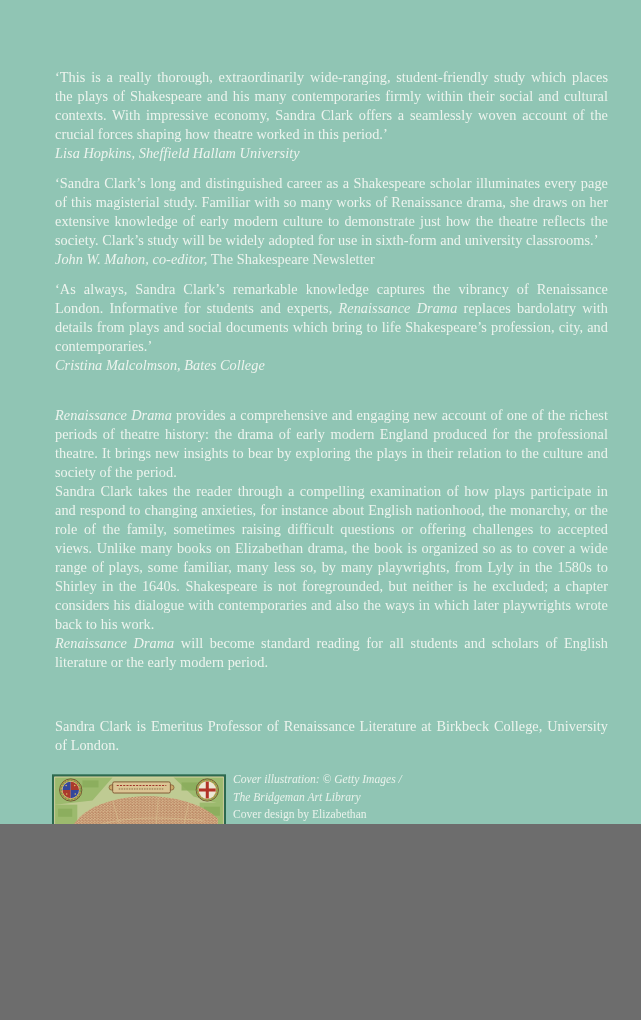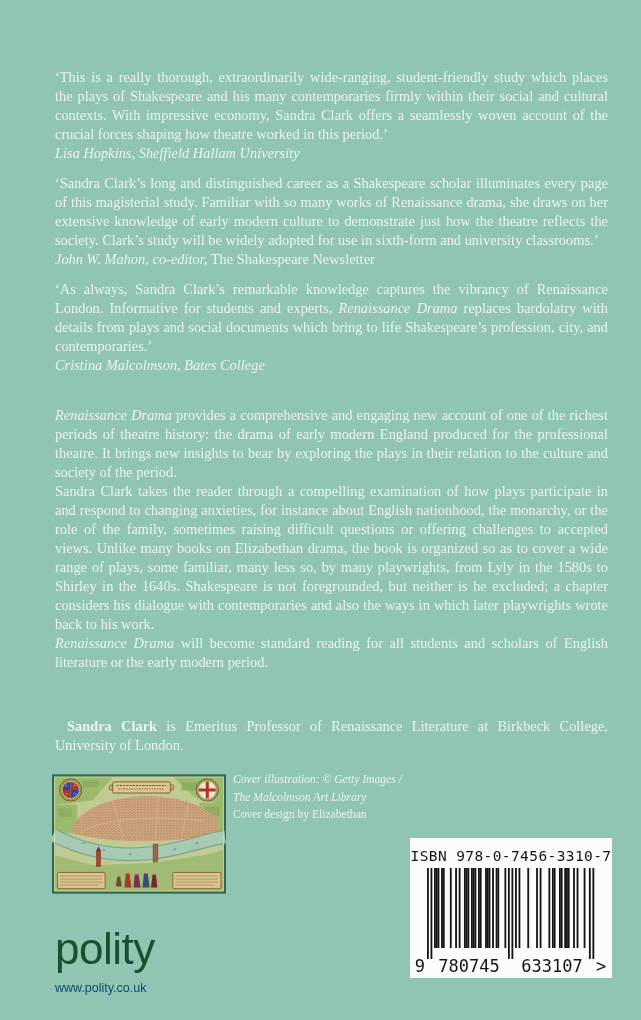--- a/index.html
+++ b/index.html
@@ -1,31 +1,31 @@
 <!DOCTYPE html>
 <html><head>
 <meta charset="utf-8">
 <style>
   html,body{margin:0;padding:0;background:#6d6d6d;}
   .cover{
-    position:relative;width:641px;height:1020px;overflow:hidden;
+    position:relative;width:641px;height:824px;overflow:hidden;
     background:#90c5b4;
     font-family:"Liberation Serif",serif;
     color:#edf4ee;
   }
   .content{position:absolute;left:55px;top:68px;width:553px;}
   .content p{margin:0;text-align:justify;font-size:14.3px;line-height:19px;letter-spacing:.05px;}
   .attrib{text-align:right;font-style:italic;}
   .attrib .roman{font-style:normal;}
   .quote-block{margin-bottom:11px;}
   .quote-block.last{margin-bottom:31px;}
   .desc{margin-bottom:17px;}
   .desc.desc-last{margin-bottom:45px;}
   em{font-style:italic;}
-  .bold-name{font-weight:bold;margin-left:12px;}
+  .bold-name{font-weight:normal;}
 
   .map-wrap{position:absolute;left:52px;top:774px;width:174px;height:120px;}
   .map-wrap svg{display:block;width:100%;height:100%;}
 
   .credits{position:absolute;left:233px;top:771px;width:190px;
     font-size:11.6px;line-height:17.5px;color:#e9f2eb;}
   .credits div{white-space:nowrap;}
   .credits .c1{font-style:italic;}
 
   .barcode{position:absolute;left:410px;top:838px;width:202px;height:140px;}
@@ -181,21 +181,21 @@
         <g stroke="#97784b" stroke-width=".6">
           <path d="M122,100.5 H164 M122,103.5 H164 M122,106.5 H164 M122,109.5 H160"></path>
         </g>
       </g>
       <rect x="2.6" y="2.6" width="166.8" height="112.8" fill="none" stroke="#e3d9a8" stroke-width=".8"></rect>
     </svg>
   </div>
 
   <div class="credits">
     <div class="c1">Cover illustration: © Getty Images /</div>
-    <div class="c1">The Malcolmson Art Library</div>
+    <div class="c1">The Bridgeman Art Library</div>
     <div>Cover design by Elizabethan</div>
   </div>
 
   <div class="barcode">
     <svg viewBox="0 0 202 140" xmlns="http://www.w3.org/2000/svg">
       <rect width="202" height="140" fill="#fcfcfc"></rect>
       <text class="bc-isbn" x="101" y="23" text-anchor="middle">ISBN 978-0-7456-3310-7</text>
       <g id="bars">
           <rect x="17.00" y="30" width="1.82" height="91" fill="#141414"></rect>
           <rect x="20.52" y="30" width="1.82" height="91" fill="#141414"></rect>

